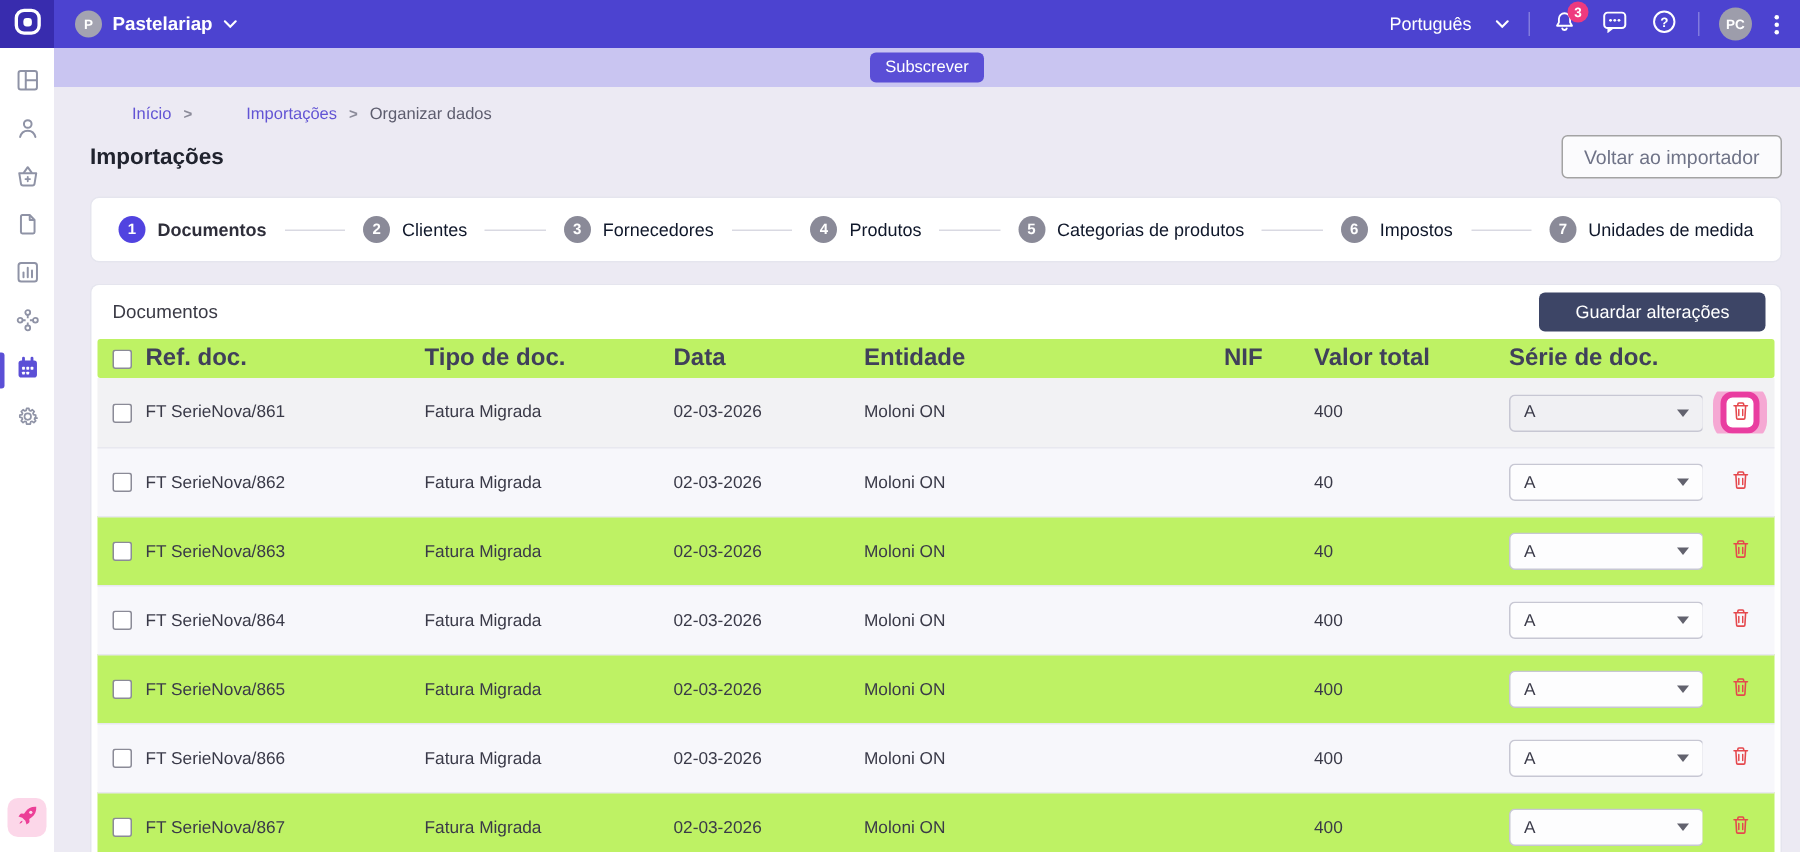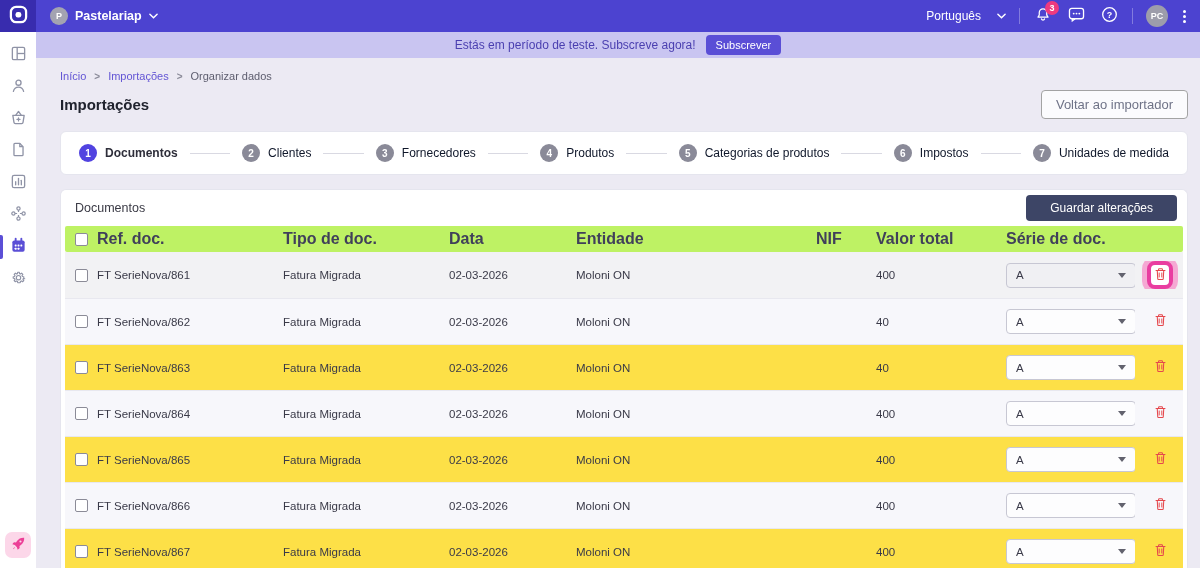--- a/index.html
+++ b/index.html
@@ -31,21 +31,21 @@
   .right-col { flex:1; display:flex; flex-direction:column; min-width:0; }
 
   
   .banner { height:26px; background:#c9c5f1; display:flex; align-items:center; justify-content:center; gap:10px; flex:0 0 26px; }
   .banner-text { color:#4a3fb0; font-size:12px; }
   .banner-btn { background:#5a4ed6; color:#fff; border:none; border-radius:4px; font-size:11px; padding:4px 10px; font-family:inherit; cursor:pointer; }
 
   
   .content { flex:1; padding:10px 12px 0 24px; display:flex; flex-direction:column; min-height:0; }
   .breadcrumb { display:flex; align-items:center; gap:8px; font-size:11px; height:16px; }
-  .bc-link { color:#6254d4; cursor:pointer; }
+  .bc-link { color:#6254d4; cursor:pointer;margin-left:28px; }
   .bc-sep { color:#8b8b99; font-size:10px; font-weight:700; }
   .bc-current { color:#5d5d6e; }
   .title-row { display:flex; align-items:center; justify-content:space-between; margin:6px 0 12px; }
   .page-title { font-size:15px; font-weight:700; color:#20232e; }
   .ghost-btn { background:#fbfbfd; border:1px solid #a3a3a3; color:#6f7387; border-radius:4px; font-size:13px; padding:6px 14px; font-family:inherit; cursor:pointer; }
 
   
   .stepper-card { background:#fff; border:1px solid #e5e5ee; border-radius:6px; height:44px; display:flex; align-items:center; padding:0 18px; margin-bottom:14px; flex:0 0 44px; }
   .step { display:flex; align-items:center; gap:8px; cursor:pointer; white-space:nowrap; }
   .step-circle { width:18px; height:18px; border-radius:50%; background:#8a8a98; color:#fff; font-size:10px; font-weight:700; display:flex; align-items:center; justify-content:center; }
@@ -58,21 +58,21 @@
   .table-card { background:#fff; border:1px solid #e5e5ee; border-radius:6px 6px 0 0; border-bottom:none; flex:1; display:flex; flex-direction:column; overflow:hidden; }
   .card-head { display:flex; align-items:center; justify-content:space-between; padding:6px 10px 6px 14px; height:36px; flex:0 0 36px; }
   .card-title { font-size:12.5px; color:#3a3a45; }
   .save-btn { background:#3d4566; color:#fff; border:none; border-radius:4px; font-size:12px; padding:6px 24px; font-family:inherit; cursor:pointer; }
   .table { margin:0 4px; flex:1; display:flex; flex-direction:column; }
   .tgrid { display:grid; grid-template-columns:30px 186px 166px 127px 240px 60px 130px 1fr 48px; align-items:center; }
   .thead { background:#bef264; height:26px; font-size:16px; font-weight:700; color:#40405a; border-radius:2px; }
   .cell { padding-left:2px; overflow:hidden; text-overflow:ellipsis; white-space:nowrap; }
   .cb-cell { display:flex; justify-content:center; }
   .checkbox { width:13px; height:13px; border:1.5px solid #8b8b97; border-radius:2px; background:#fff; cursor:pointer; }
-  .trow { height:46px; font-size:11.5px; color:#3a3a48; border-top:1px solid #e8e8ef; background:#fde047; }
+  .trow { height:46px; font-size:11.5px; color:#3a3a48; border-top:1px solid #e8e8ef; background:#bef264; }
   .trow:first-child { border-top:none; }
   .trow.alt { background:#f7f7fb; }
   .trow.hovered { background:#f2f2f4; }
   .select { width:130px; height:25px; border:1px solid #c7c7d3; border-radius:4px; background:#fdfdfe; display:flex; align-items:center; justify-content:space-between; padding:0 9px; cursor:pointer; color:#3b3b4a; }
   .trow.hovered .select { background:#f0f0f3; }
   .caret { width:0; height:0; border-left:4px solid transparent; border-right:4px solid transparent; border-top:5px solid #62626e; }
   .trash-cell { display:flex; justify-content:center; }
   .trash-btn { width:26px; height:26px; background:transparent; border:none; display:flex; align-items:center; justify-content:center; cursor:pointer; border-radius:6px; }
   .trash-cell.hl .trash-btn { background:#fff; border:4px solid #e93da0; box-shadow:0 0 0 5px #f5a8d3; border-radius:8px; width:26px; height:28px; }
 </style>
@@ -232,21 +232,20 @@
             <circle cx="11.4" cy="6.6" r="1.3" fill="#fcd7e9"></circle>
             <path d="M4.6 13.4c-1 .2-1.8 1-2.2 2.4 1.4-.4 2.2-1.2 2.4-2.2l-.2-.2z" fill="#ec3f97"></path>
           </svg>
       </span>
     </div>
   </nav>
 
   <div class="right-col">
 
     <div class="banner">
-      <span class="banner-text">Estás em período de teste. Subscreve agora!</span>
       <button class="banner-btn">Subscrever</button>
     </div>
 
     <main class="content">
       <div class="breadcrumb">
         <span class="bc-link">Início</span>
         <span class="bc-sep">&gt;</span>
         <span class="bc-link">Importações</span>
         <span class="bc-sep">&gt;</span>
         <span class="bc-current">Organizar dados</span>

